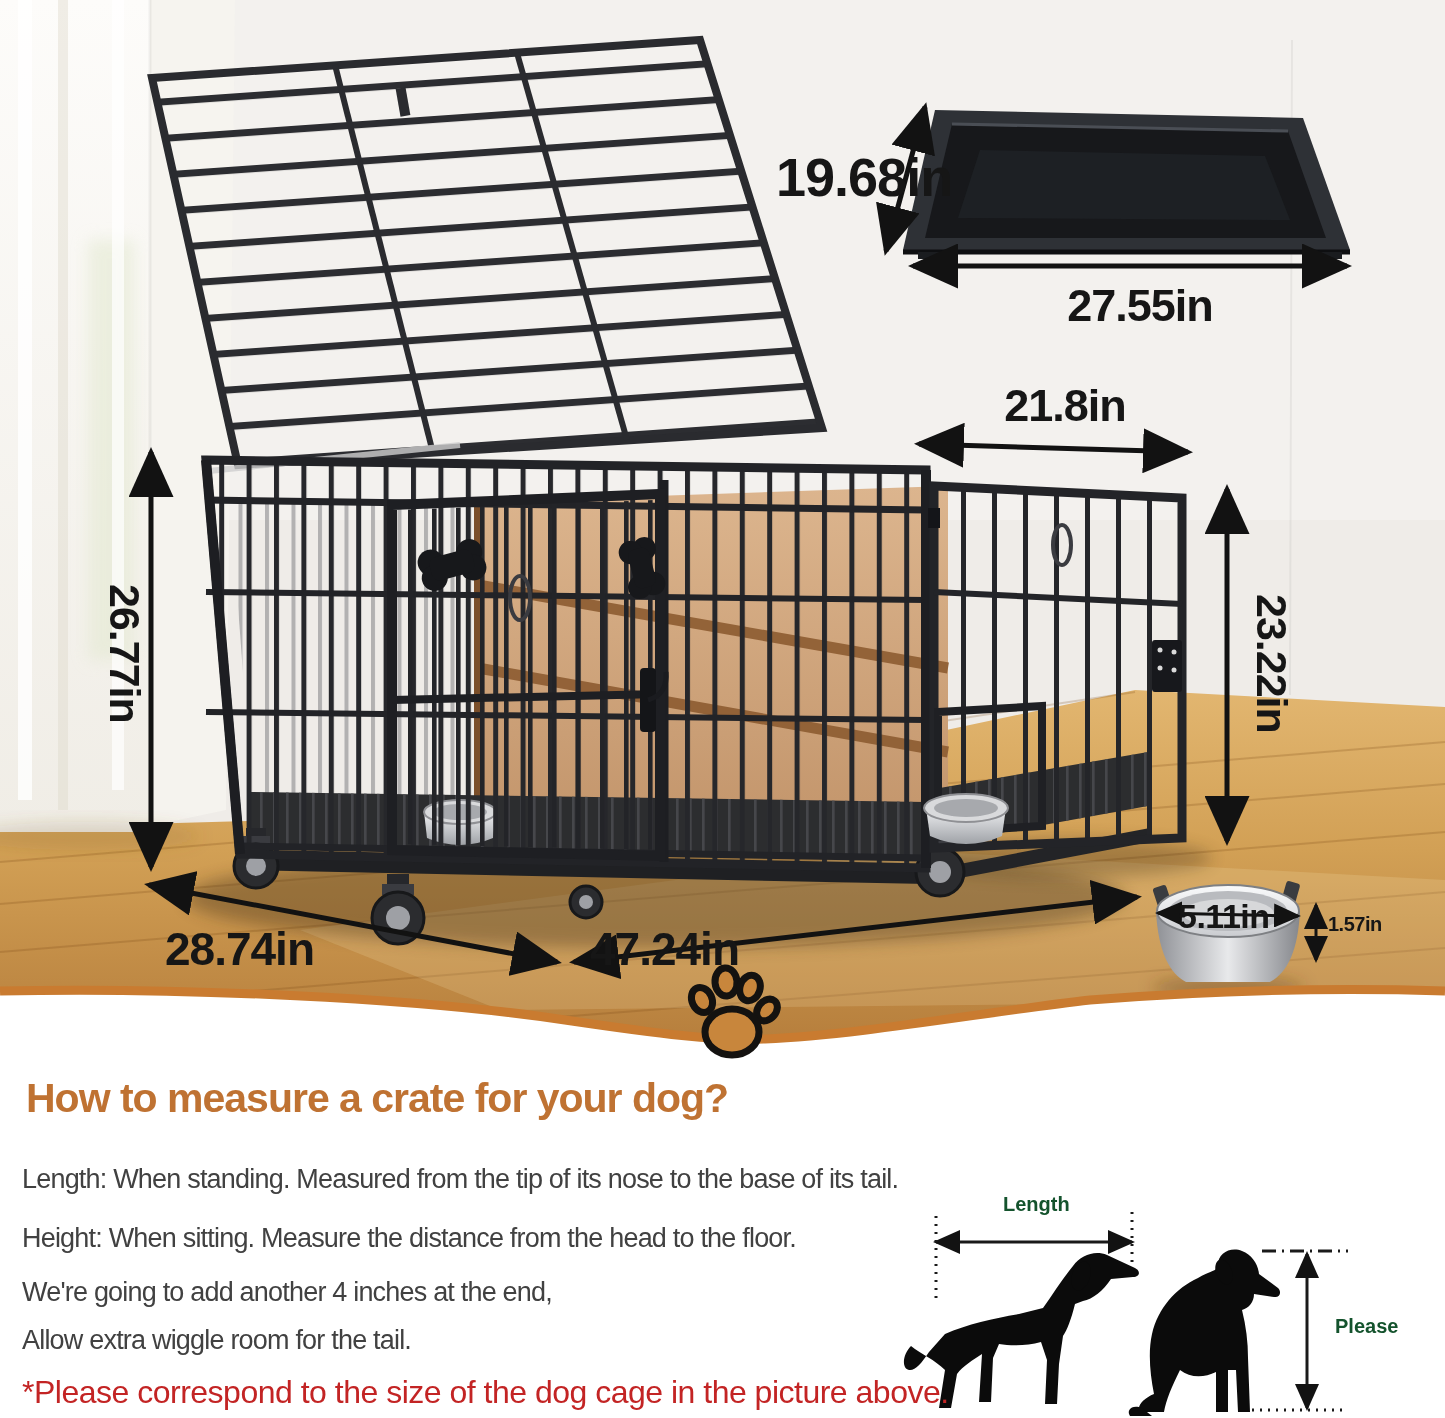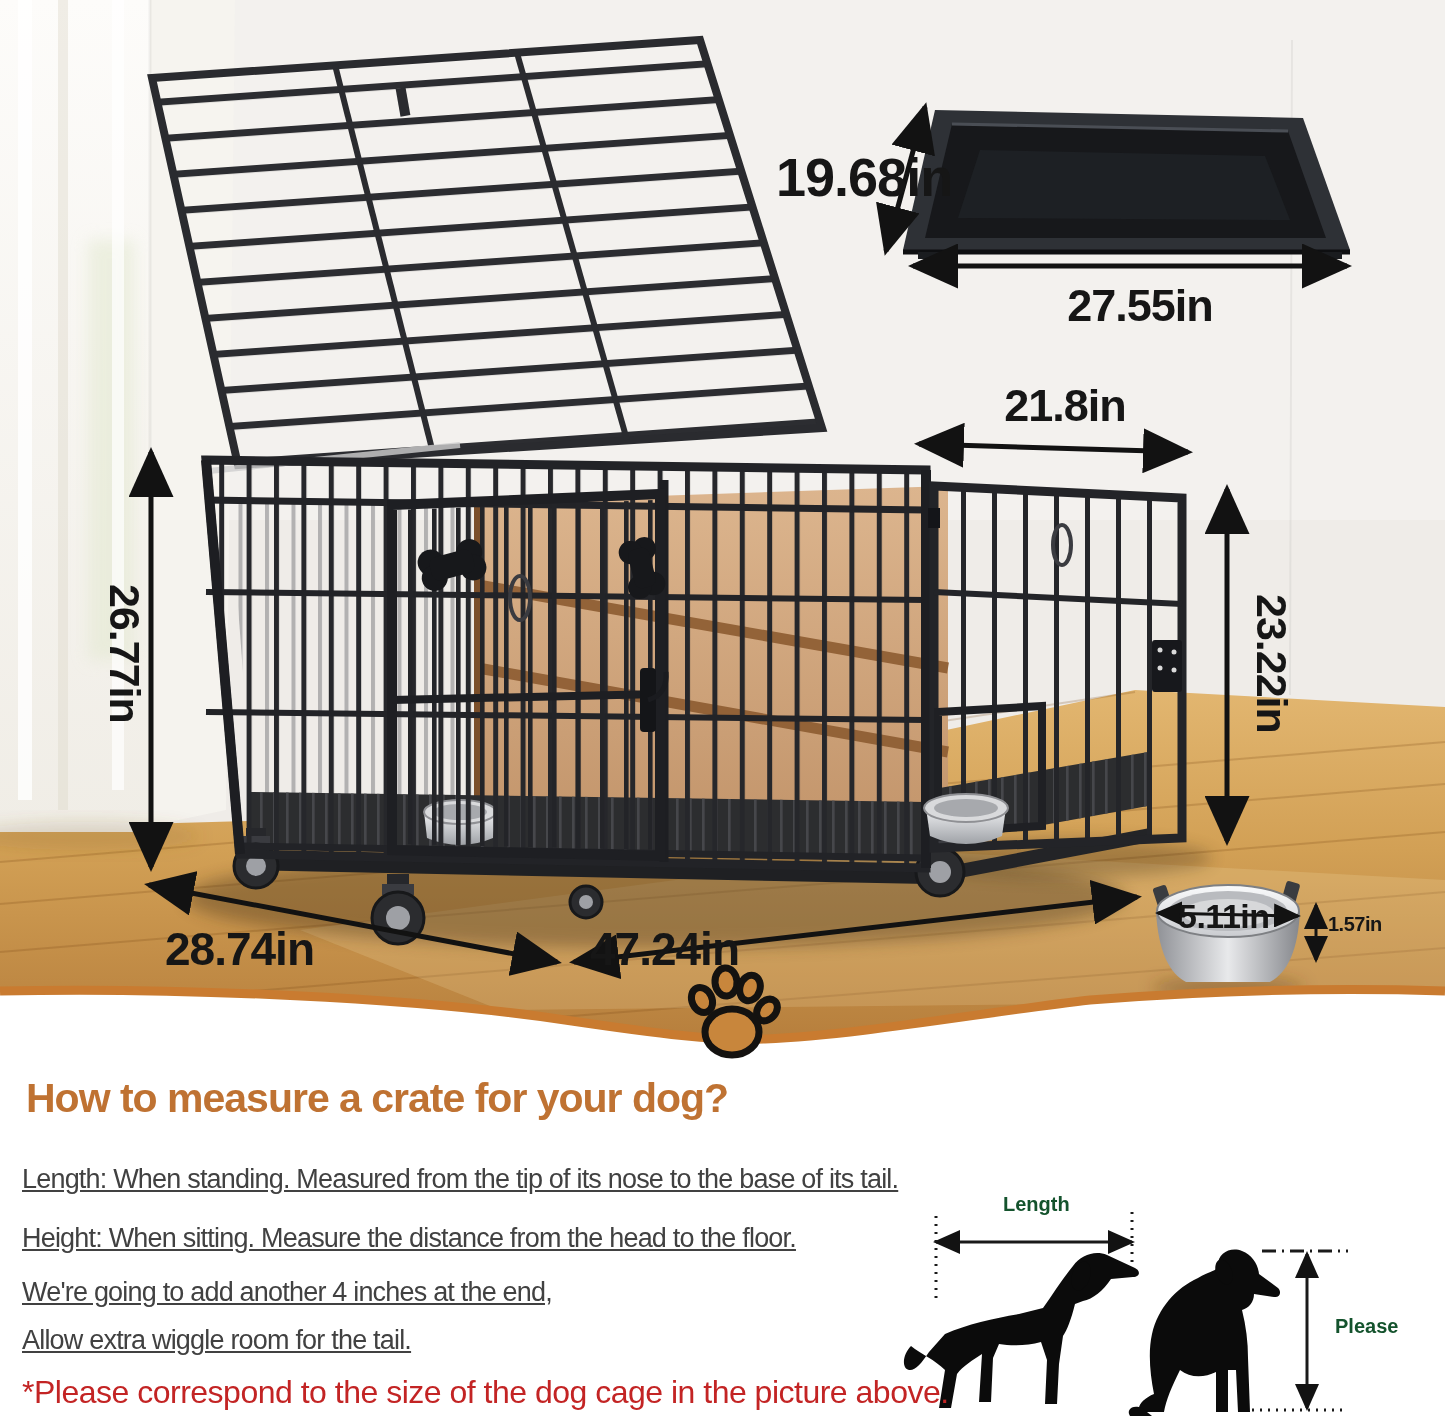--- a/index.html
+++ b/index.html
@@ -5,21 +5,21 @@
   html,body{margin:0;padding:0;background:#fff;}
   .page{position:relative;width:1445px;height:1418px;overflow:hidden;background:#fff;
         font-family:"Liberation Sans",sans-serif;}
   .scene-svg{position:absolute;left:0;top:0;}
   .dim{position:absolute;font-weight:700;color:var(--label-black,#161616);
        letter-spacing:-1px;line-height:1;white-space:nowrap;}
   .rot{transform:rotate(90deg);transform-origin:0 0;}
   .heading{position:absolute;left:26px;top:1075px;font-size:41px;font-weight:700;
            letter-spacing:-1px;color:var(--heading-orange,#bf7232);white-space:nowrap;}
   .guide-line{position:absolute;left:22px;width:1050px;font-size:27px;
-              letter-spacing:-0.8px;color:var(--body-text,#414141);white-space:nowrap;text-decoration:underline;}
+              letter-spacing:-0.8px;color:var(--body-text,#414141);white-space:nowrap;}
   .note{position:absolute;left:22px;top:1374px;font-size:32px;font-weight:500;
         letter-spacing:-0.5px;color:var(--note-red,#c32424);white-space:nowrap;}
   .doglabel{position:absolute;font-size:20px;font-weight:600;color:#14532d;line-height:1;}
 </style>
 </head>
 <body>
 
 <div class="page">
 
 <svg class="scene-svg" width="1445" height="1418" viewBox="0 0 1445 1418">

